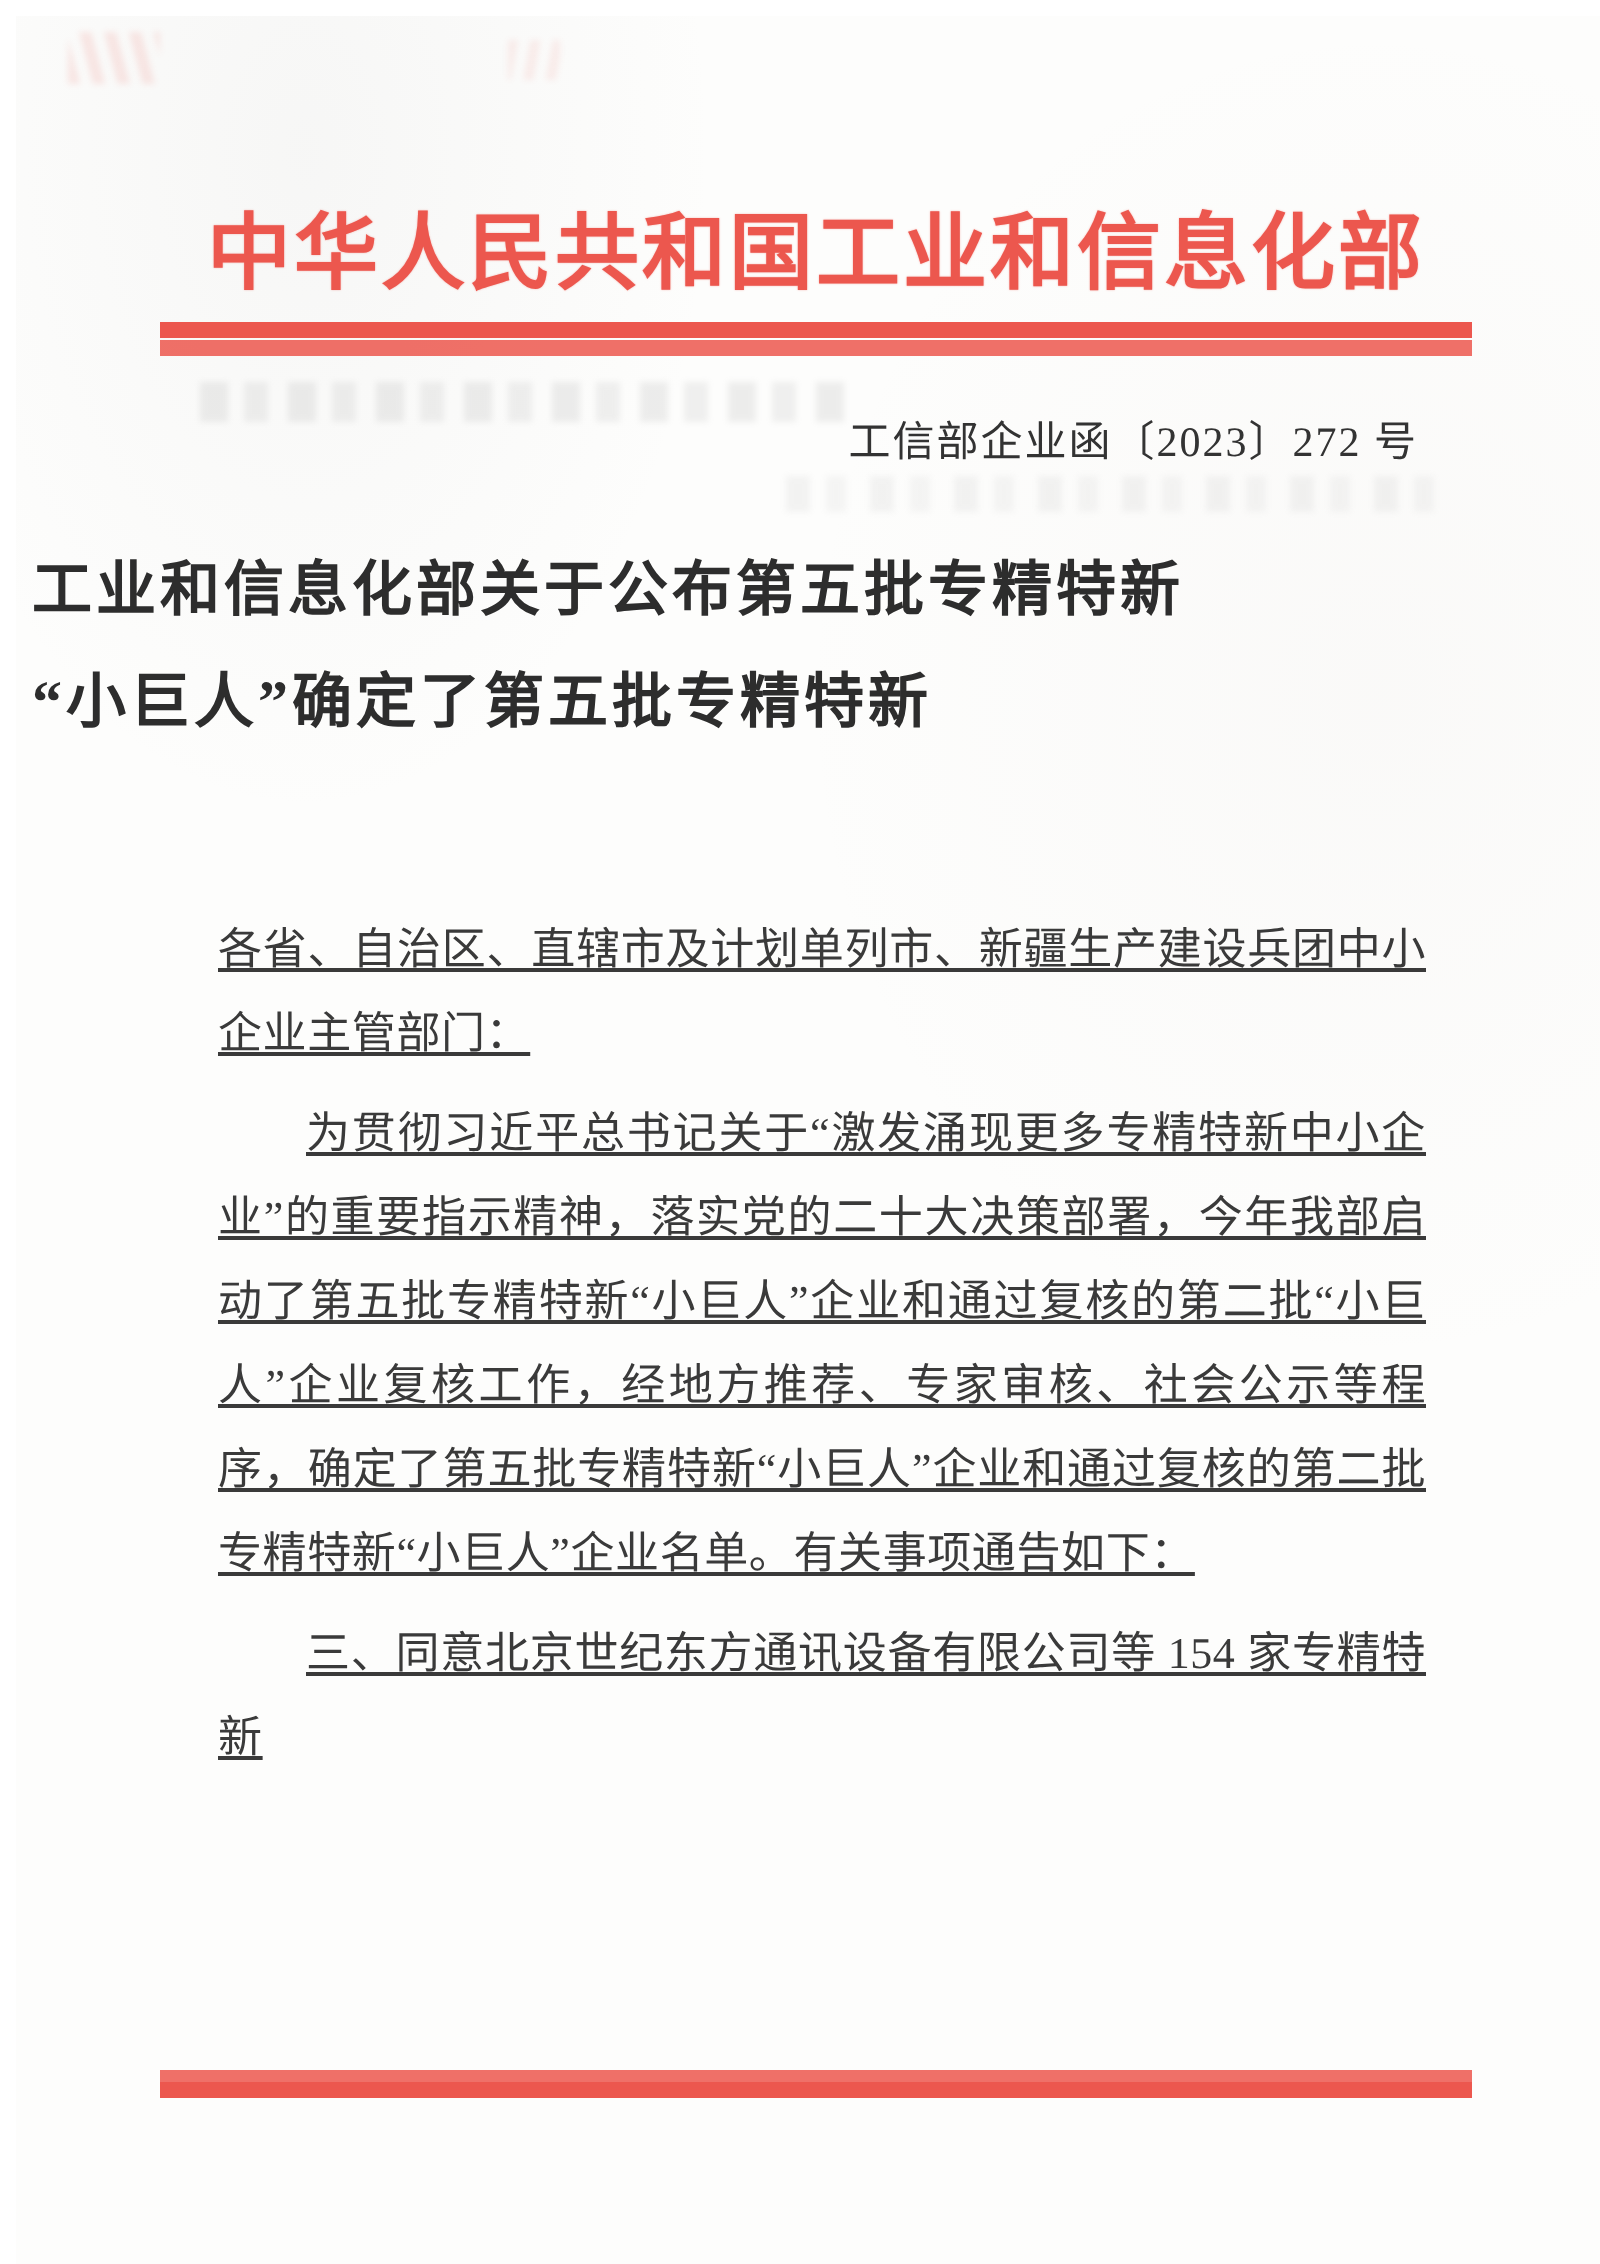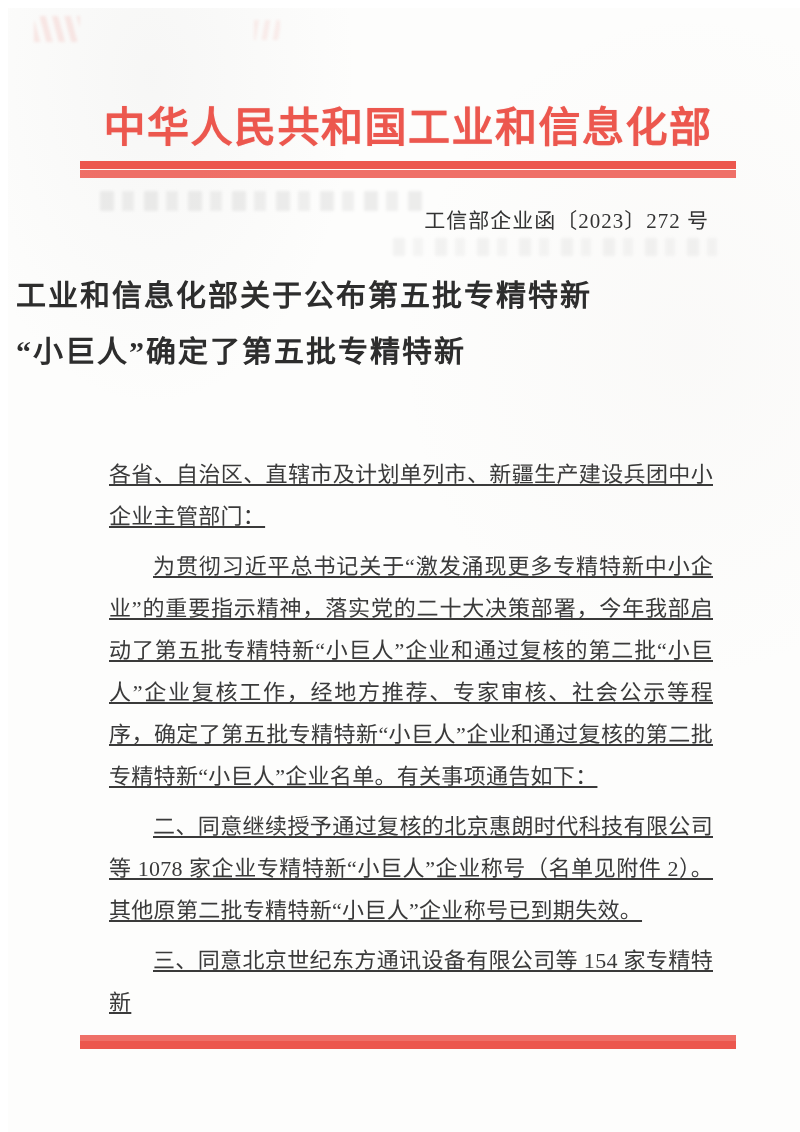--- a/index.html
+++ b/index.html
@@ -106,20 +106,19 @@
   <div class="doc-number">工信部企业函〔2023〕272 号</div>
 
   <div class="doc-title">
     <div>工业和信息化部关于公布第五批专精特新</div>
     <div>“小巨人”确定了第五批专精特新</div>
   </div>
 
   <div class="body-text">
     <p class="no-indent">各省、自治区、直辖市及计划单列市、新疆生产建设兵团中小企业主管部门：</p>
     <p>为贯彻习近平总书记关于“激发涌现更多专精特新中小企业”的重要指示精神，落实党的二十大决策部署，今年我部启动了第五批专精特新“小巨人”企业和通过复核的第二批“小巨人”企业复核工作，经地方推荐、专家审核、社会公示等程序，确定了第五批专精特新“小巨人”企业和通过复核的第二批专精特新“小巨人”企业名单。有关事项通告如下：</p>
-    <p>二、同意继续授予通过复核的北京惠朗时代科技有限公司等 1078 家企业专精特新“小巨人”企业称号（名单见附件 2）。其他原第二批专精特新“小巨人”企业称号已到期失效。</p>
     <p>三、同意北京世纪东方通讯设备有限公司等 154 家专精特新</p>
   </div>
 
   <div class="rule rule-bottom-thin"></div>
   <div class="rule rule-bottom-thick"></div>
 
 </div>
 
 </body></html>

